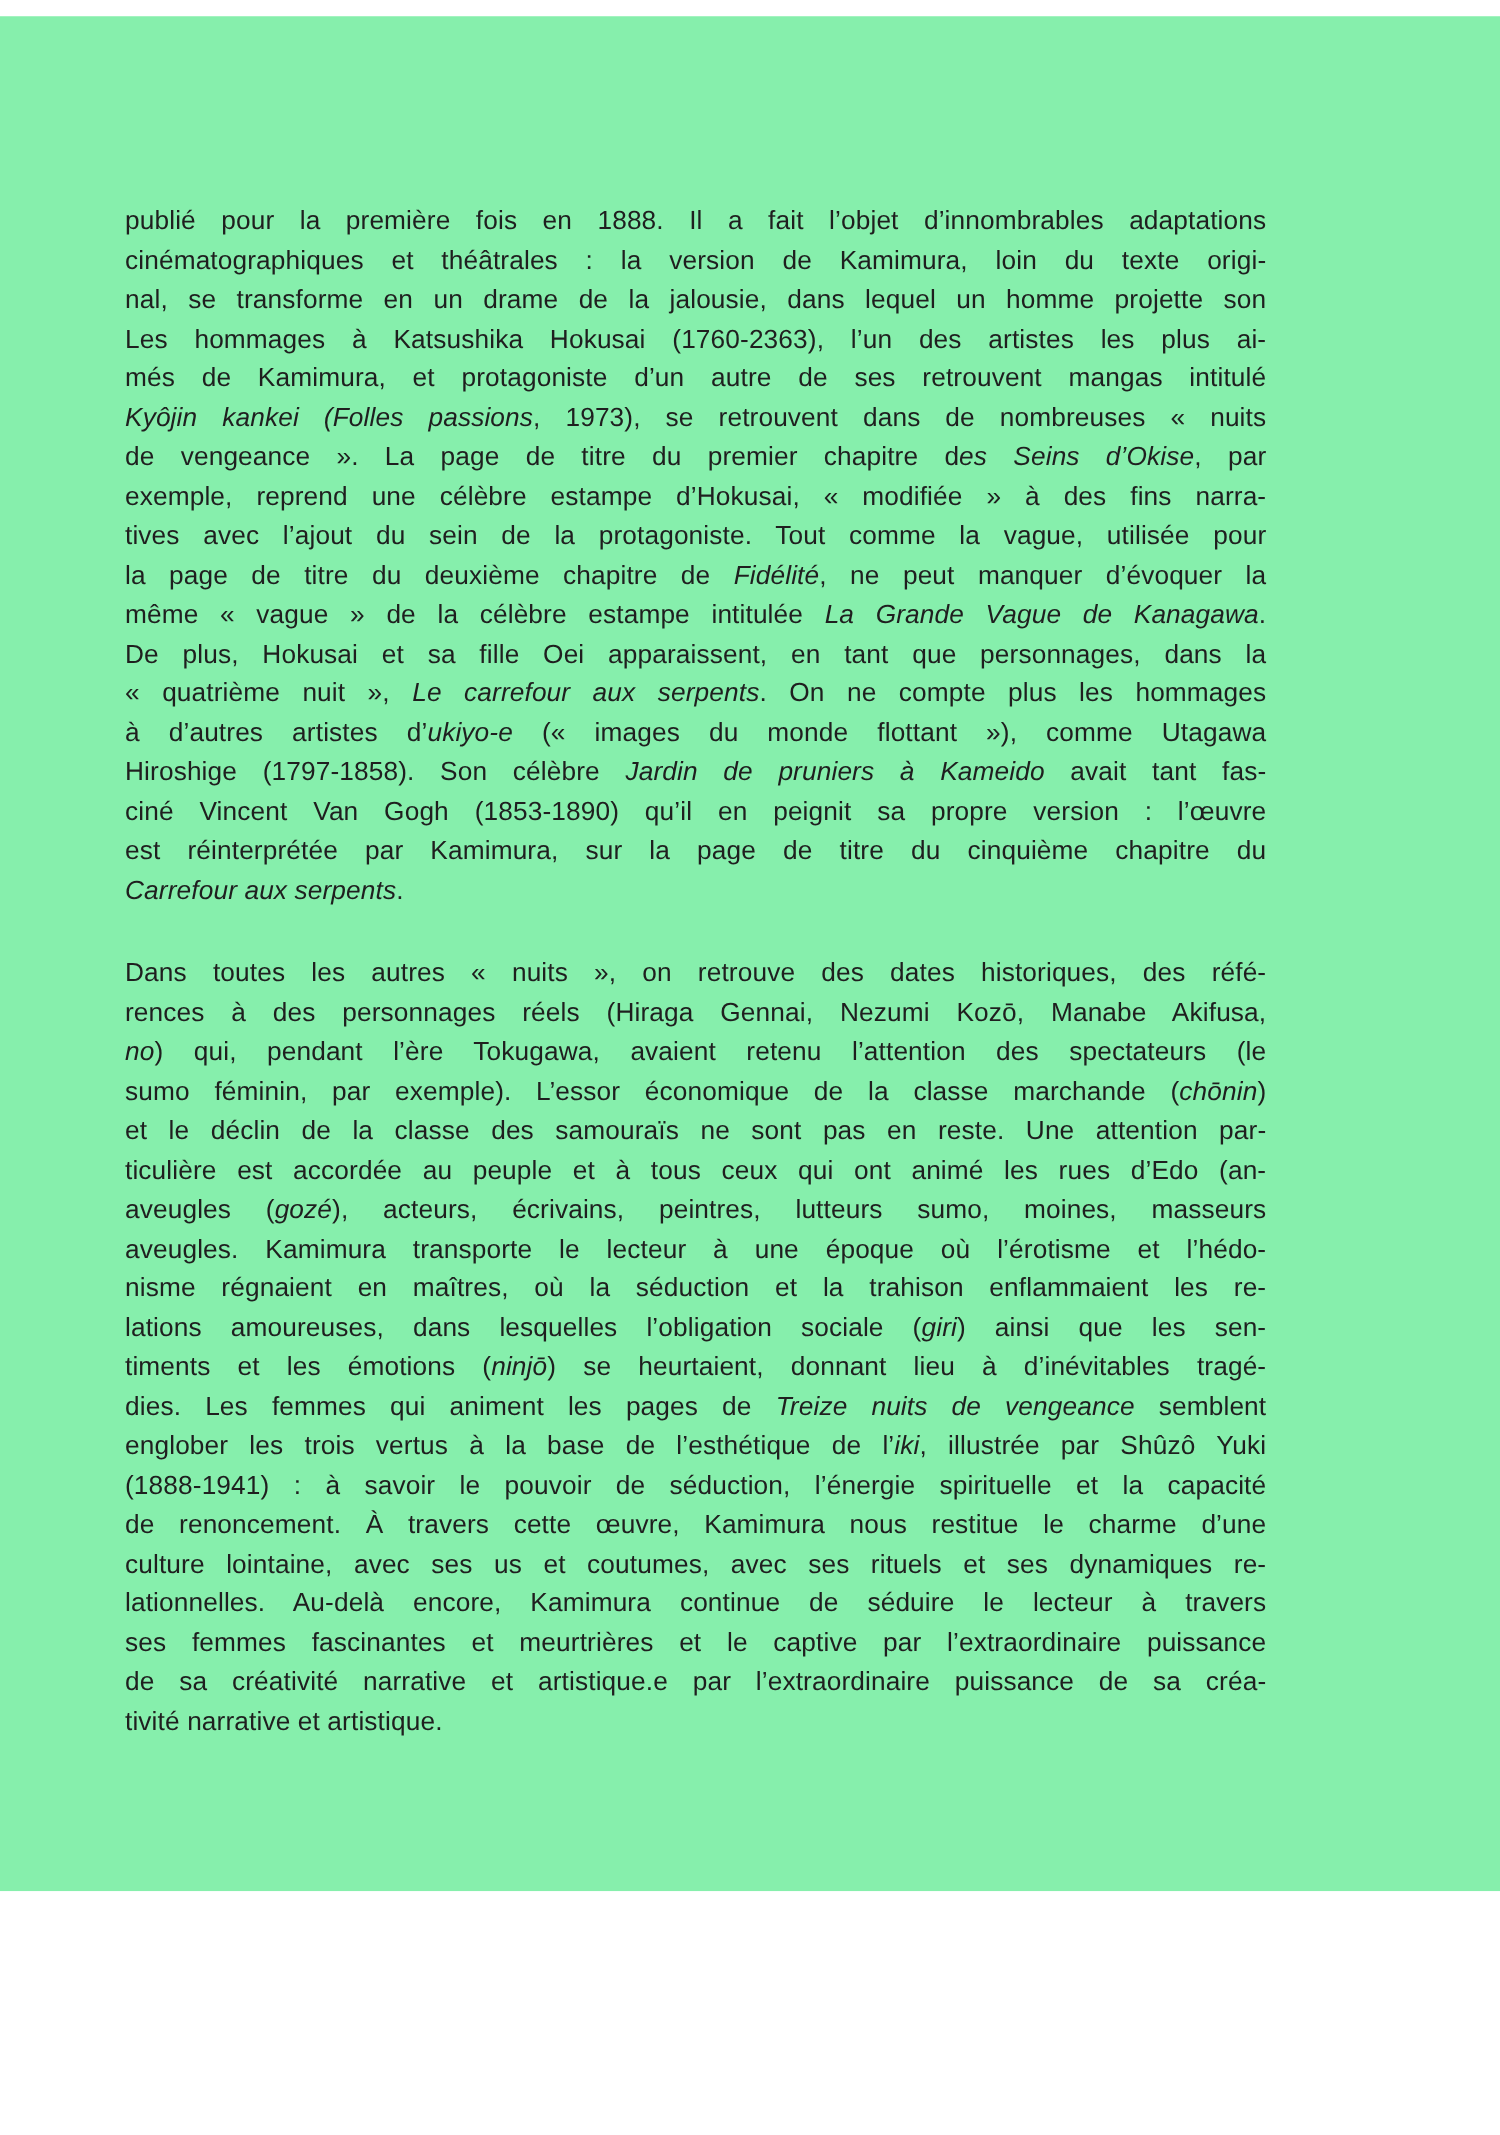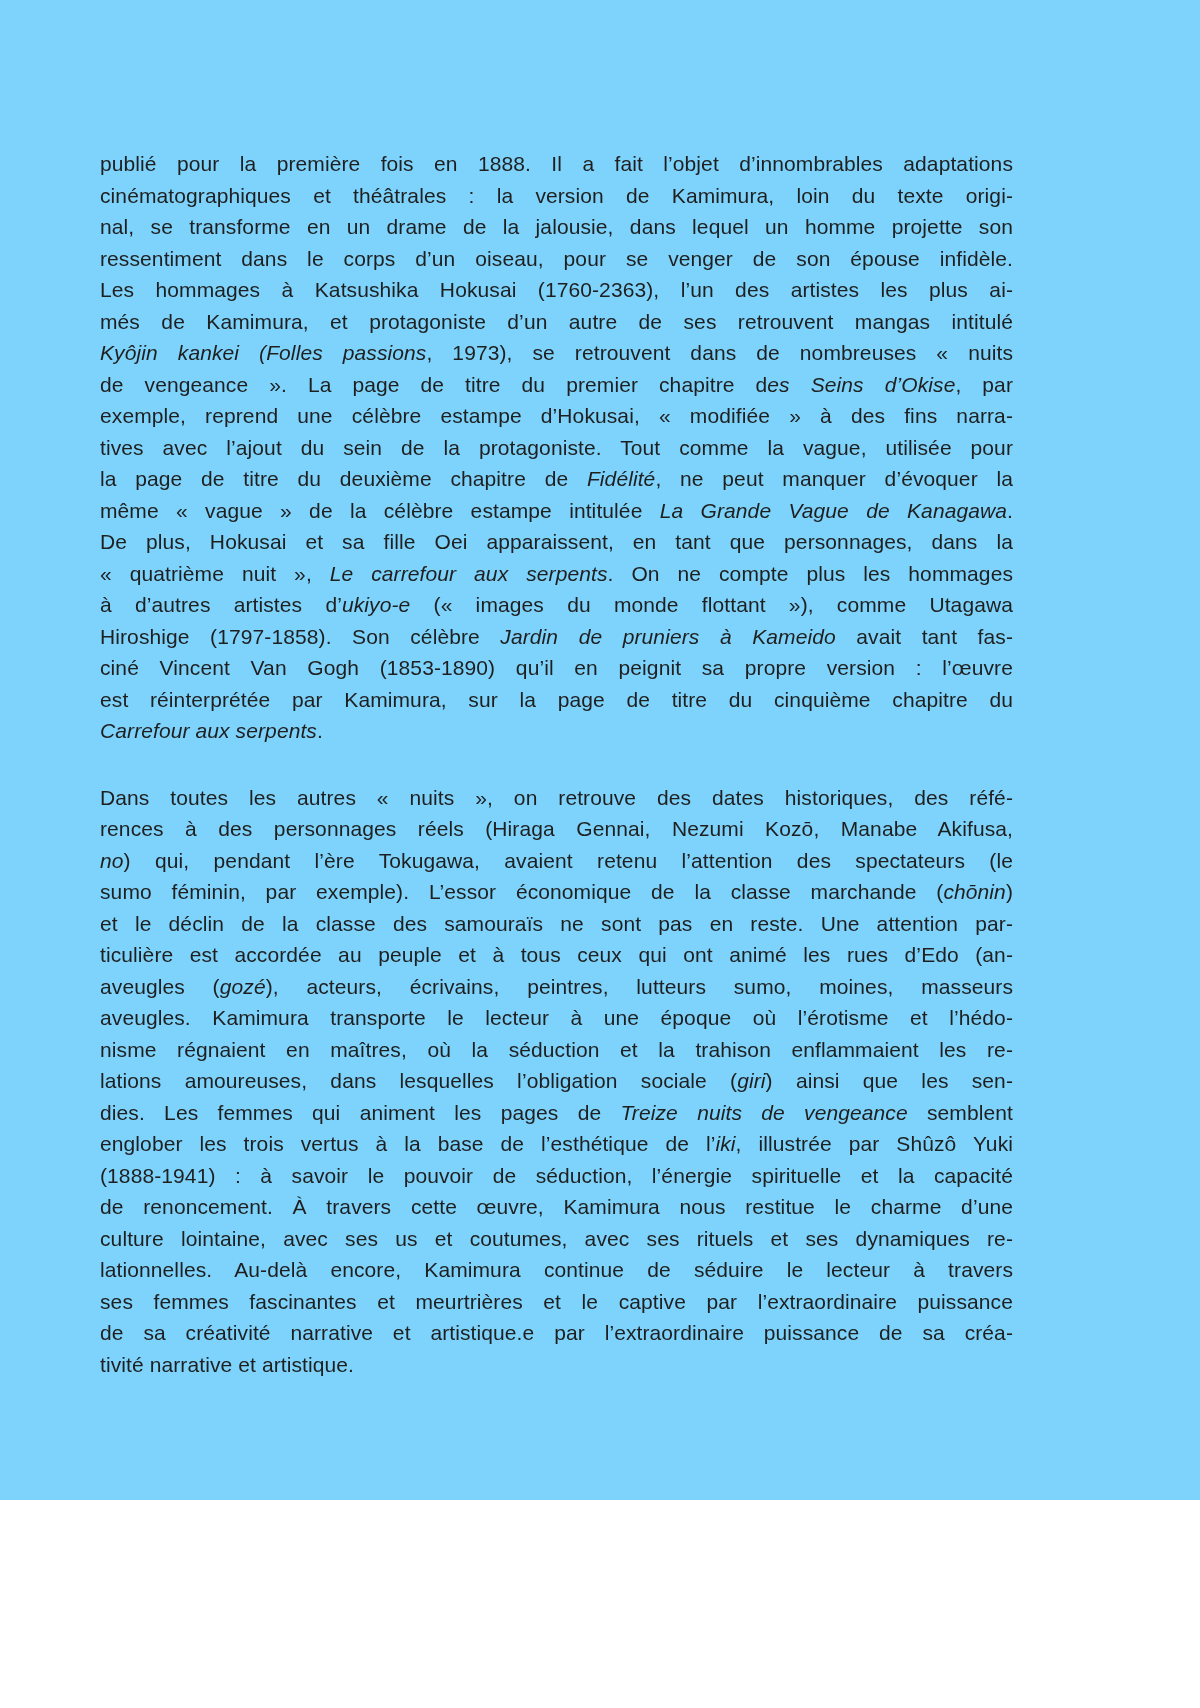--- a/index.html
+++ b/index.html
@@ -4,23 +4,24 @@
 <style>
   html, body {
     margin: 0;
     padding: 0;
     background: #ffffff;
   }
   .page {
     position: relative;
     width: 1200px;
     height: 1500px;
-    background: #7dd3fc;
+    background: #86efac;
     overflow: hidden;
     font-family: "Liberation Sans", "DejaVu Sans", sans-serif;
+    margin-top: 13px;
   }
   .body-text {
     position: absolute;
     left: 100px;
     top: 148px;
     width: 913px;
     color: #1f1f1f;
     font-size: 21px;
     line-height: 31.5px;
     font-weight: 400;
@@ -50,21 +51,20 @@
 </style>
 </head>
 <body>
 
 <div class="page">
   <section class="body-text">
       <p class="para">
         <span class="line"><span>publié pour la première fois en 1888. Il a fait l’objet d’innombrables adaptations</span></span>
         <span class="line"><span>cinématographiques et théâtrales : la version de Kamimura, loin du texte origi-</span></span>
         <span class="line"><span>nal, se transforme en un drame de la jalousie, dans lequel un homme projette son</span></span>
-        <span class="line"><span>ressentiment dans le corps d’un oiseau, pour se venger de son épouse infidèle.</span></span>
         <span class="line"><span>Les hommages à Katsushika Hokusai (1760-2363), l’un des artistes les plus ai-</span></span>
         <span class="line"><span>més de Kamimura, et protagoniste d’un autre de ses retrouvent mangas intitulé</span></span>
         <span class="line"><em>Kyôjin kankei (Folles passions</em><span>, 1973), se retrouvent dans de nombreuses « nuits</span></span>
         <span class="line"><span>de vengeance ». La page de titre du premier chapitre d</span><em>es Seins d’Okise</em><span>, par</span></span>
         <span class="line"><span>exemple, reprend une célèbre estampe d’Hokusai, « modifiée » à des fins narra-</span></span>
         <span class="line"><span>tives avec l’ajout du sein de la protagoniste. Tout comme la vague, utilisée pour</span></span>
         <span class="line"><span>la page de titre du deuxième chapitre de </span><em>Fidélité</em><span>, ne peut manquer d’évoquer la</span></span>
         <span class="line"><span>même « vague » de la célèbre estampe intitulée </span><em>La Grande Vague de Kanagawa</em><span>.</span></span>
         <span class="line"><span>De plus, Hokusai et sa fille Oei apparaissent, en tant que personnages, dans la</span></span>
         <span class="line"><span>« quatrième nuit », </span><em>Le carrefour aux serpents</em><span>. On ne compte plus les hommages</span></span>
@@ -78,20 +78,21 @@
         <span class="line"><span>Dans toutes les autres « nuits », on retrouve des dates historiques, des réfé-</span></span>
         <span class="line"><span>rences à des personnages réels (Hiraga Gennai, Nezumi Kozō, Manabe Akifusa,</span></span>
         <span class="line"><em>no</em><span>) qui, pendant l’ère Tokugawa, avaient retenu l’attention des spectateurs (le</span></span>
         <span class="line"><span>sumo féminin, par exemple). L’essor économique de la classe marchande (</span><em>chōnin</em><span>)</span></span>
         <span class="line"><span>et le déclin de la classe des samouraïs ne sont pas en reste. Une attention par-</span></span>
         <span class="line"><span>ticulière est accordée au peuple et à tous ceux qui ont animé les rues d’Edo (an-</span></span>
         <span class="line"><span>aveugles (</span><em>gozé</em><span>), acteurs, écrivains, peintres, lutteurs sumo, moines, masseurs</span></span>
         <span class="line"><span>aveugles. Kamimura transporte le lecteur à une époque où l’érotisme et l’hédo-</span></span>
         <span class="line"><span>nisme régnaient en maîtres, où la séduction et la trahison enflammaient les re-</span></span>
         <span class="line"><span>lations amoureuses, dans lesquelles l’obligation sociale (</span><em>giri</em><span>) ainsi que les sen-</span></span>
+        <span class="line"><span>timents et les émotions (</span><em>ninjō</em><span>) se heurtaient, donnant lieu à d’inévitables tragé-</span></span>
         <span class="line"><span>dies. Les femmes qui animent les pages de </span><em>Treize nuits de vengeance</em><span> semblent</span></span>
         <span class="line"><span>englober les trois vertus à la base de l’esthétique de l’</span><em>iki</em><span>, illustrée par Shûzô Yuki</span></span>
         <span class="line"><span>(1888-1941) : à savoir le pouvoir de séduction, l’énergie spirituelle et la capacité</span></span>
         <span class="line"><span>de renoncement. À travers cette œuvre, Kamimura nous restitue le charme d’une</span></span>
         <span class="line"><span>culture lointaine, avec ses us et coutumes, avec ses rituels et ses dynamiques re-</span></span>
         <span class="line"><span>lationnelles. Au-delà encore, Kamimura continue de séduire le lecteur à travers</span></span>
         <span class="line"><span>ses femmes fascinantes et meurtrières et le captive par l’extraordinaire puissance</span></span>
         <span class="line"><span>de sa créativité narrative et artistique.e par l’extraordinaire puissance de sa créa-</span></span>
         <span class="line last"><span>tivité narrative et artistique.</span></span>
       </p>

